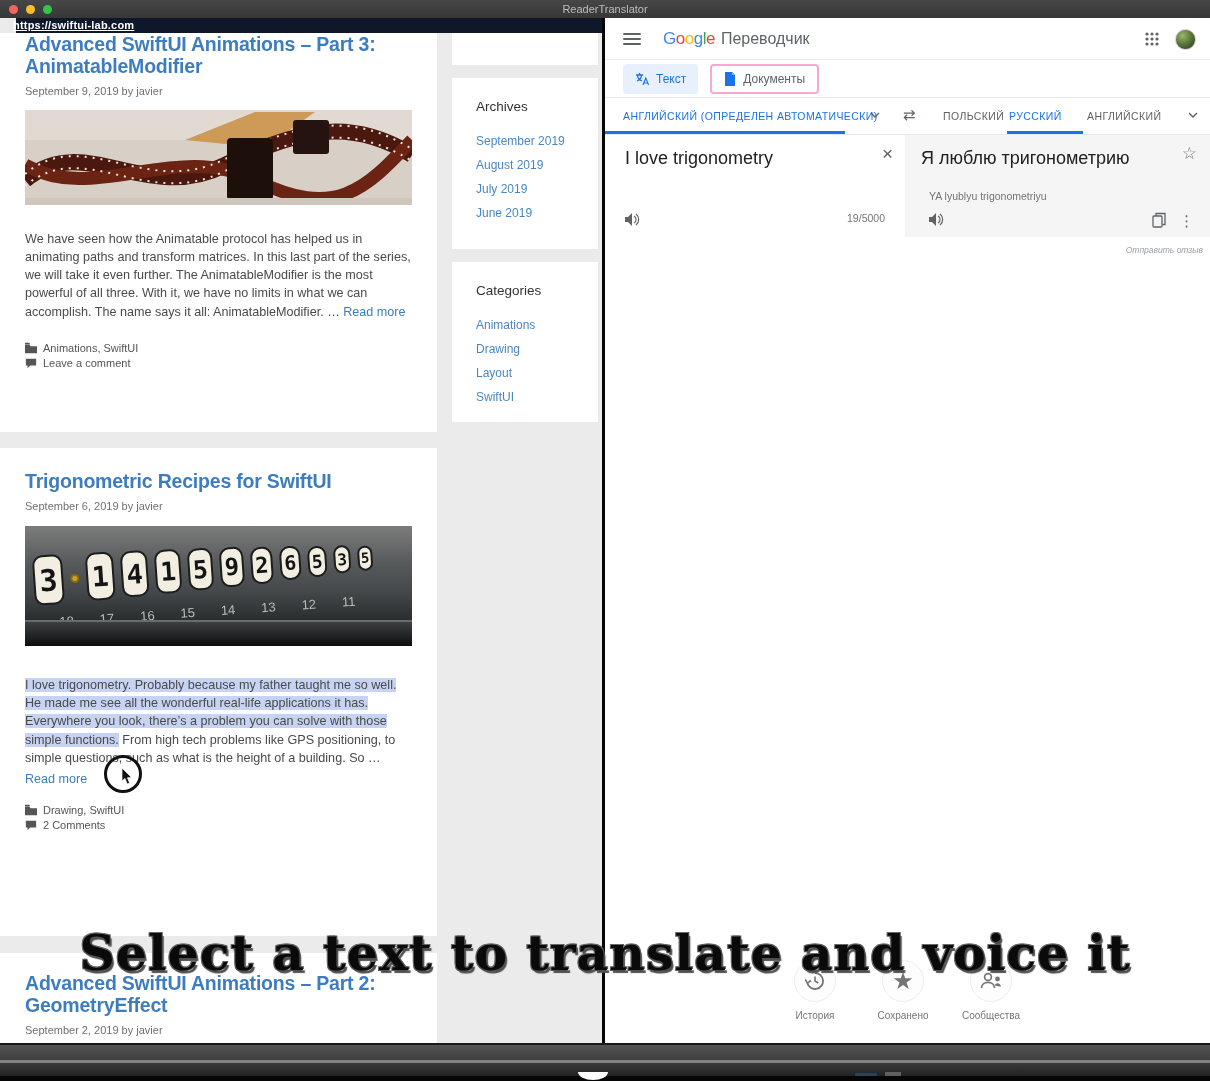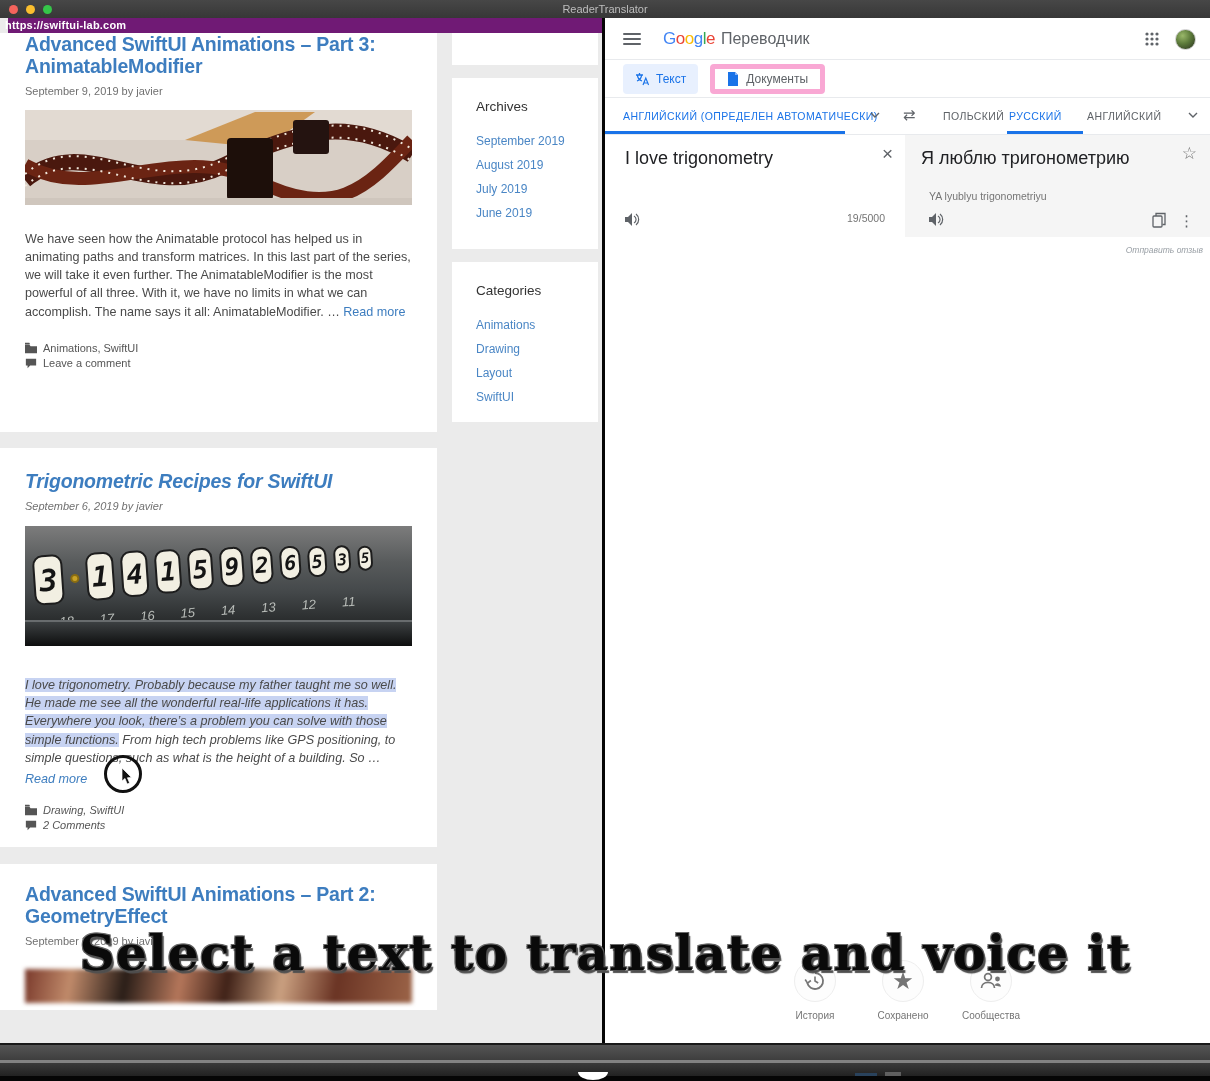--- a/index.html
+++ b/index.html
@@ -10,22 +10,22 @@
   
   .titlebar { position:absolute; left:0; top:0; width:1210px; height:18px;
               background:linear-gradient(#474747,#373737); display:flex; align-items:center; }
   .lights { position:absolute; left:9px; top:5px; display:flex; gap:8px; }
   .light { width:9px; height:9px; border-radius:50%; }
   .light.red{ background:#f4645c; } .light.yellow{ background:#fbbf2e; } .light.green{ background:#35c649; }
   .titlebar-title { width:100%; text-align:center; color:#bdbdbd; font-size:11px; }
 
   
   .left-pane { position:absolute; left:0; top:18px; width:602px; height:1025px; background:#ebebeb; overflow:hidden; }
-  .url-bar { position:absolute; left:8px; top:0; width:602px; height:15px; background:#701a75;
-             color:#fff; font-size:11px; font-weight:bold; line-height:15px; padding-left:0; }
+  .url-bar { position:absolute; left:16px; top:0; width:602px; height:15px; background:#0f172a;
+             color:#fff; font-size:11px; font-weight:bold; line-height:15px; padding-left:0;text-decoration:underline; }
   .url-bar span{ margin-left:-3px; letter-spacing:.2px; }
 
   .main-col { position:absolute; left:0; top:15px; width:437px; }
   .post-card { background:#fff; padding:0 25px; overflow:hidden; position:relative; }
   .post-title { color:#3d7dbf; font-size:19.5px; font-weight:bold; line-height:1.12; letter-spacing:-.2px; }
   .post-date { color:#707070; font-size:11px; margin-top:7px; }
   .post-body { color:#4a4a4a; font-size:12.6px; line-height:1.45; margin-top:0; }
   .link { color:#3d7dbf; text-decoration:none; cursor:pointer; }
   .post-meta { font-size:11px; color:#555; }
   .meta-row { display:flex; align-items:center; gap:6px; margin-top:3px; }
@@ -34,21 +34,21 @@
 
   .card1 { margin-top:0; height:399px; }
   .card1 .post-title{ margin-top:1px; }
   .card1 .img { margin-top:13px; }
   .card1 .post-body { margin-top:25px; }
   .card1 .post-meta { margin-top:21px; }
 
   .band { height:16px; background:#ebebeb; }
   .band2 { height:17px; background:#ebebeb; }
 
-  .card2 { height:399px;font-style:italic; }
+  .card2 { height:488px; }
   .card2 .post-title { margin-top:23px; }
   .card2 .img { margin-top:14px; }
   .card2 .post-body { margin-top:30px; }
   .card2 .post-meta { margin-top:17px; }
 
   .card3 { height:146px; }
   .card3 .post-title { margin-top:20px; }
 
   
   .photo-film { width:387px; height:95px; background:#d8cfc6; overflow:hidden; }
@@ -114,21 +114,21 @@
   .gt-header-right { position:absolute; right:14px; top:0; height:42px; display:flex; align-items:center; gap:16px; }
   .apps-grid { width:14px; height:14px; cursor:pointer; }
   .avatar { width:21px; height:21px; border-radius:50%; cursor:pointer;
             background:radial-gradient(circle at 35% 30%, #9ab86a 0%, #5c7a3a 45%, #3a4a28 80%); border:1px solid #ccc; }
 
   .gt-tabs { position:absolute; left:0; top:42px; width:605px; height:38px; border-bottom:1px solid #e8eaed;
              display:flex; align-items:center; }
   .chip { display:flex; align-items:center; gap:7px; height:30px; padding:0 12px; border-radius:4px;
           font-size:12px; cursor:pointer; }
   .chip.text-chip { margin-left:18px; background:#e8f0fe; color:#1a73e8; }
-  .chip.doc-chip { margin-left:12px; background:#fff; color:#5f6368; border:5px solid #f9a8d4; }
+  .chip.doc-chip { margin-left:12px; background:#fff; color:#5f6368; border:2px solid #f9a8d4; }
 
   .gt-langbar { position:absolute; left:0; top:80px; width:605px; height:37px; border-bottom:1px solid #e8eaed; }
   .lang-src { position:absolute; left:18px; top:12px; color:#1a73e8; font-size:10.5px; letter-spacing:.4px; cursor:pointer; }
   .lang-underline-src { position:absolute; left:0; bottom:0; width:240px; height:3px; background:#1a73e8; }
   .lang-chev-l { position:absolute; left:264px; top:11px; color:#5f6368; cursor:pointer; }
   .swap-ic { position:absolute; left:298px; top:8px; color:#5f6368; font-size:15px; cursor:pointer; }
   .lang-pl { position:absolute; left:338px; top:12px; color:#5f6368; font-size:10.5px; letter-spacing:.4px; cursor:pointer; }
   .lang-ru { position:absolute; left:404px; top:12px; color:#1a73e8; font-size:10.5px; letter-spacing:.4px; cursor:pointer; }
   .lang-underline-ru { position:absolute; left:402px; bottom:0; width:76px; height:3px; background:#1a73e8; }
   .lang-en { position:absolute; left:482px; top:12px; color:#5f6368; font-size:10.5px; letter-spacing:.4px; cursor:pointer; }

